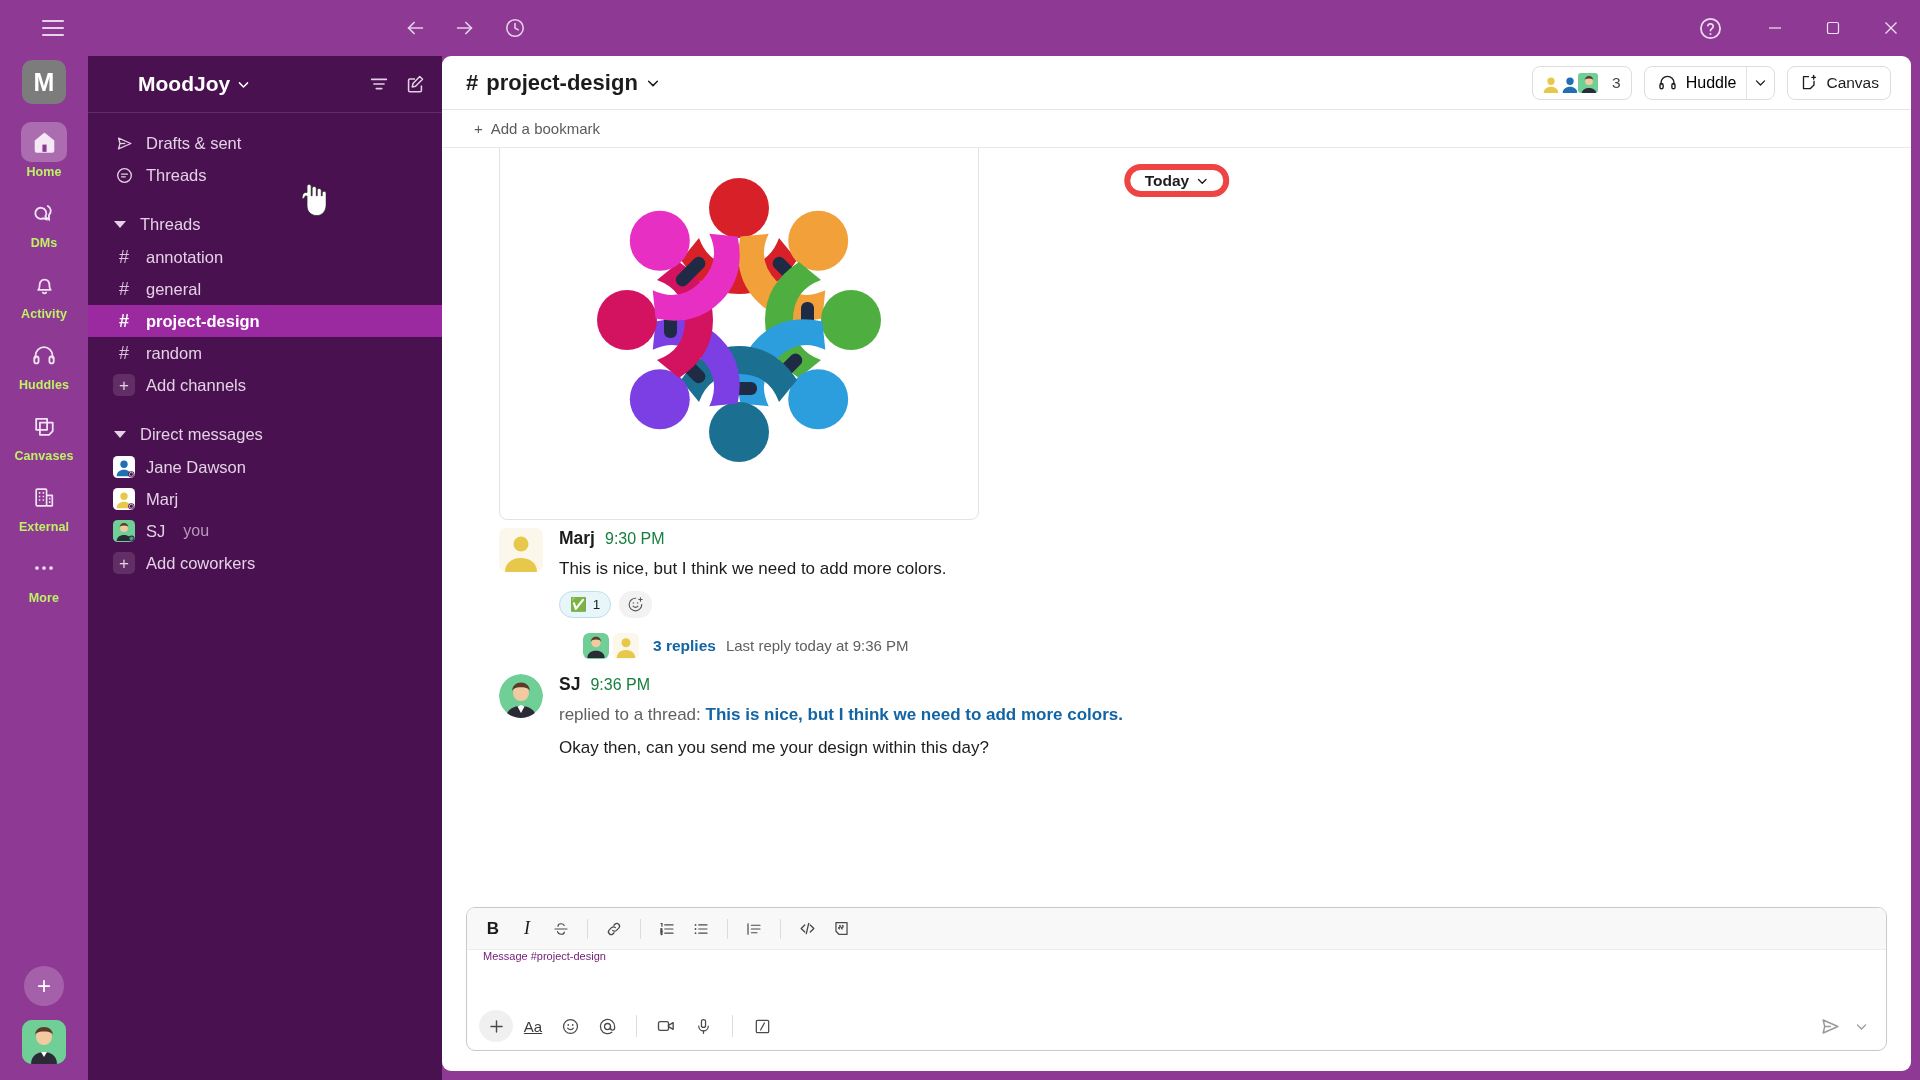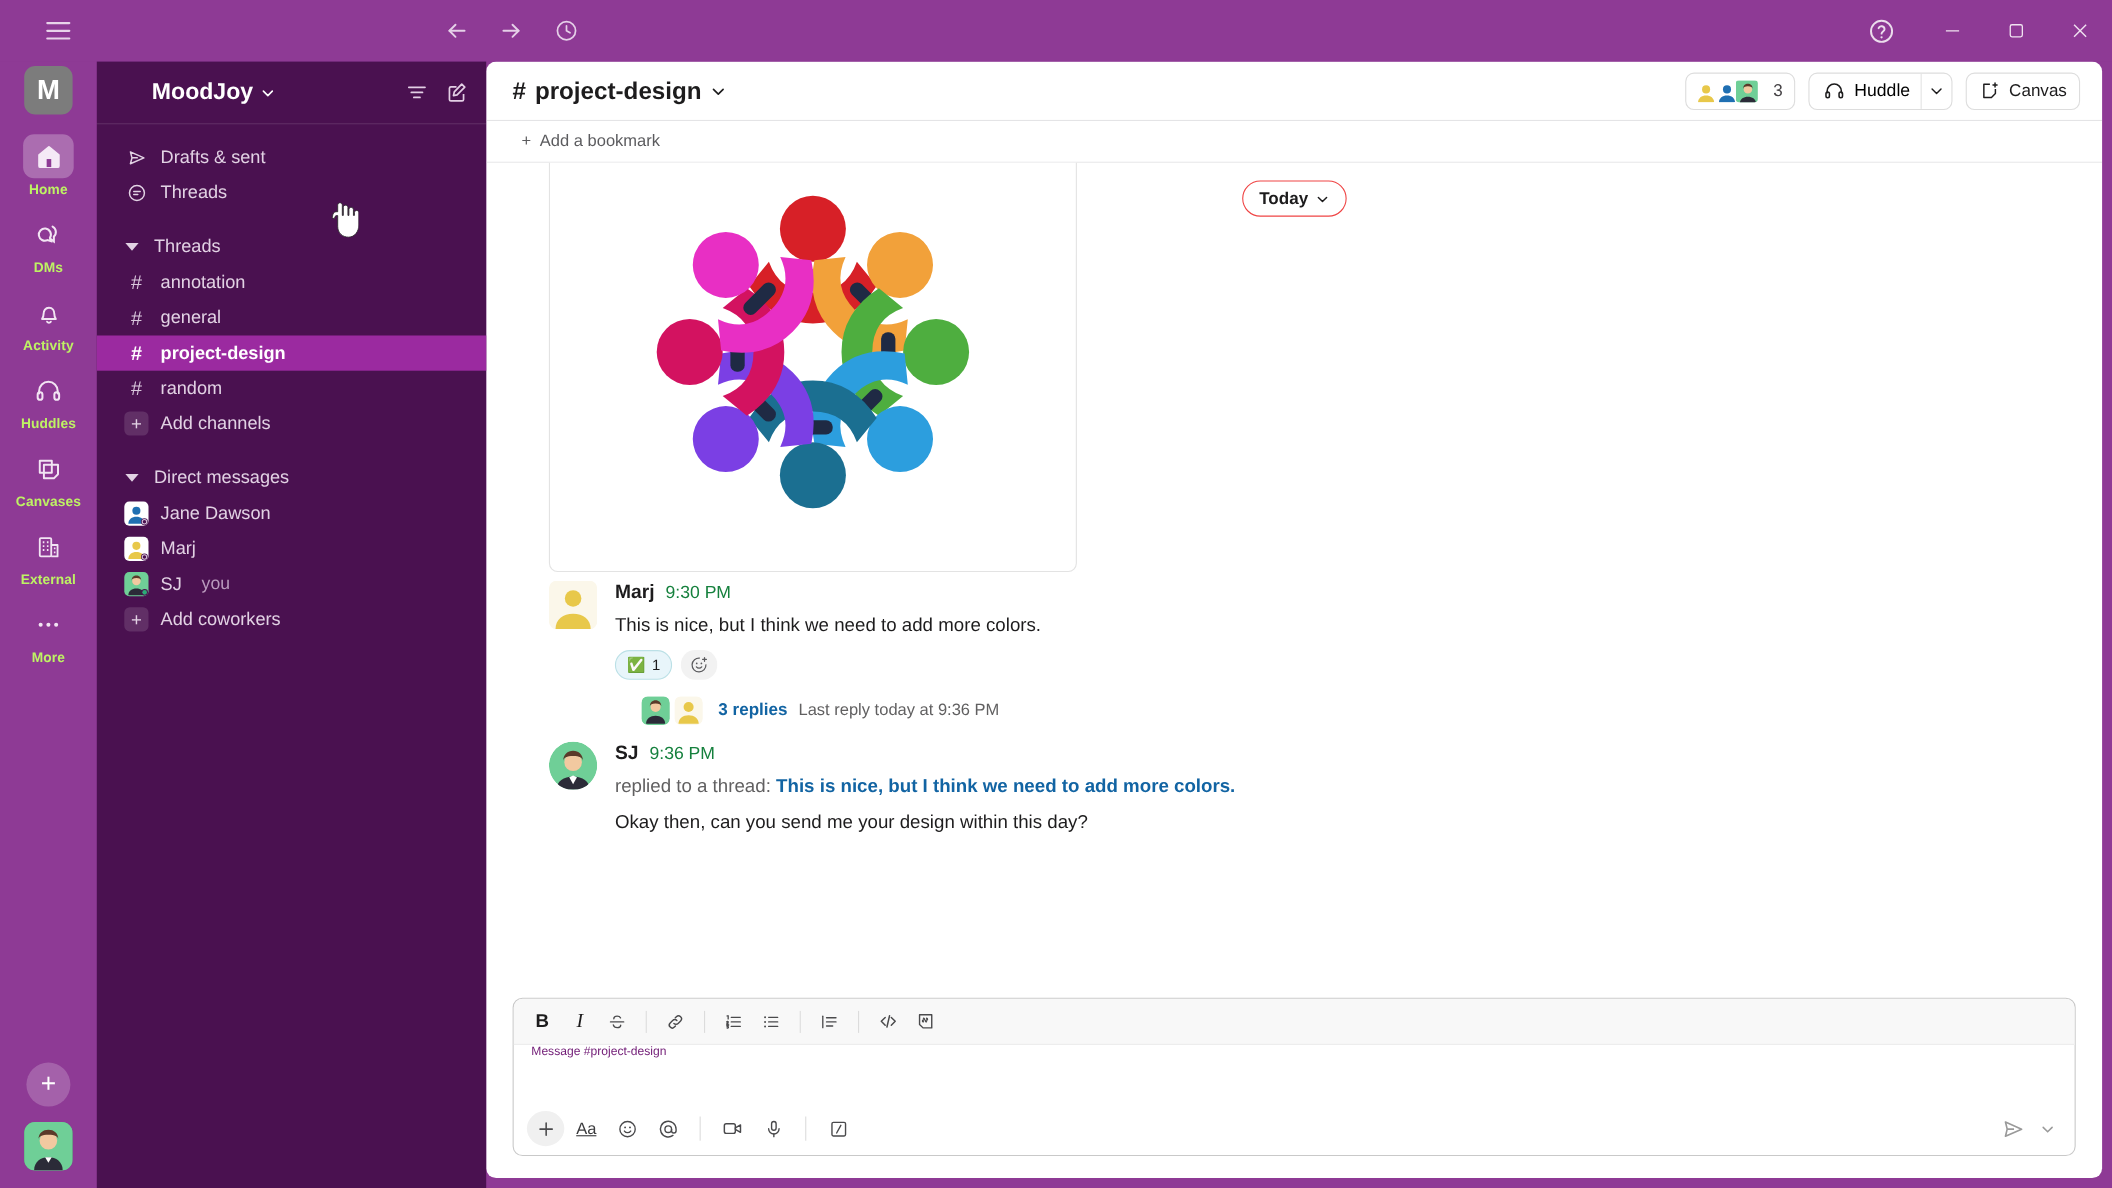--- a/index.html
+++ b/index.html
@@ -297,21 +297,21 @@
     flex: 1;
     overflow: hidden;
     position: relative;
     padding-bottom: 6px;
   }
   .today-chip {
     position: absolute;
     left: 50%; transform: translateX(-50%);
     top: 16px;
     height: 33px;
-    border: 1px solid #ef4444;
+    border: 6px solid #ef4444;
     border-radius: 20px;
     background: #fff;
     display: flex; align-items: center; gap: 7px;
     padding: 0 15px;
     font-size: 15.5px; font-weight: bold; color: #1D1C1D;
     cursor: pointer;
     z-index: 5;
   }
   .msg-img-wrap {
     margin: 0 0 0 57px;

